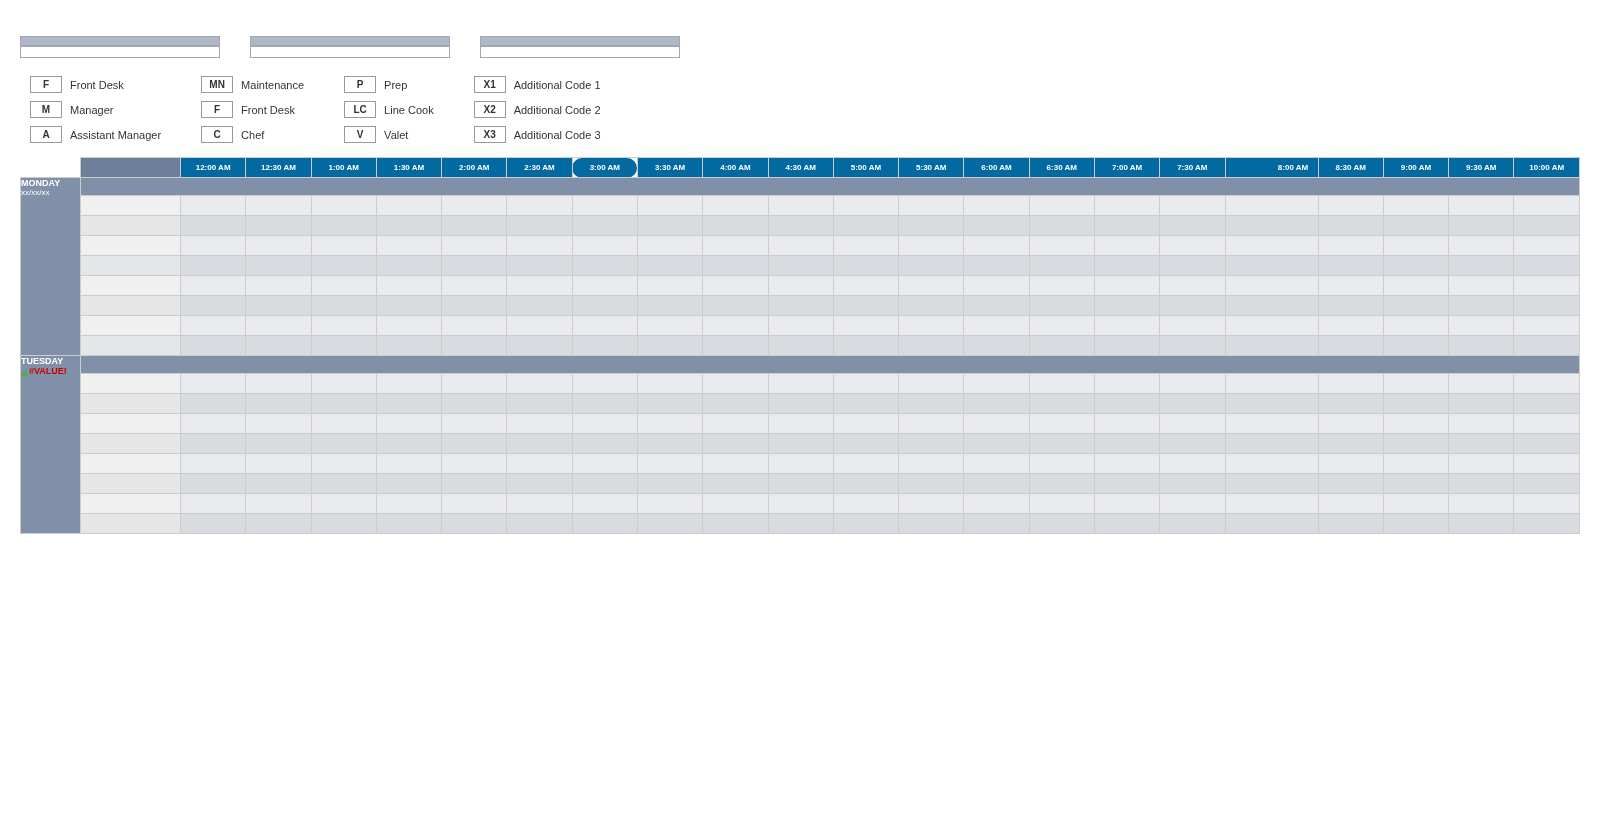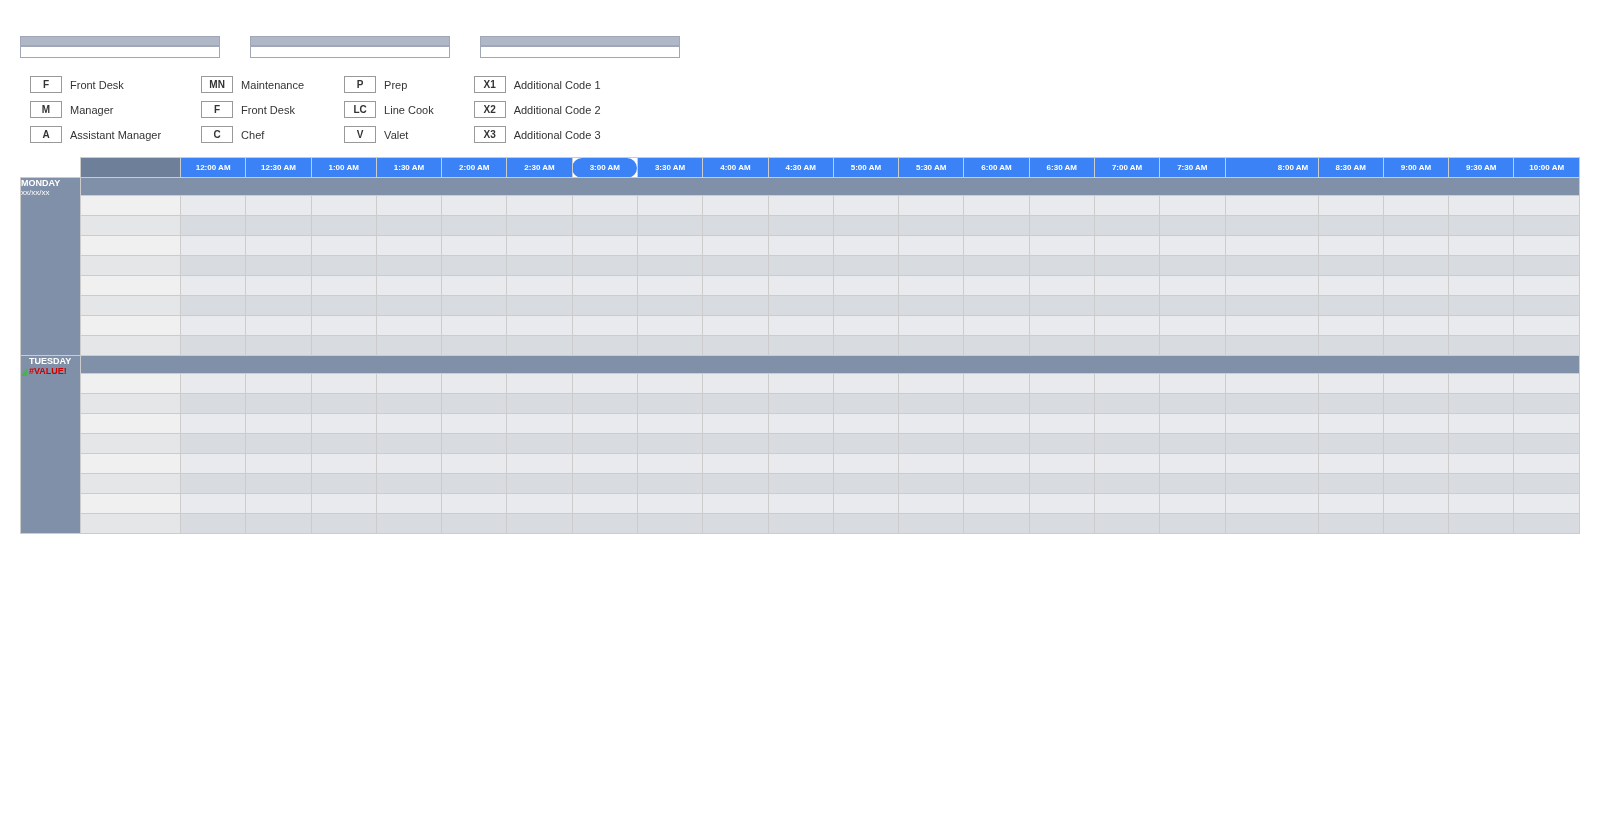--- a/index.html
+++ b/index.html
@@ -100,21 +100,21 @@
     }
 
     .schedule-table th, .schedule-table td {
       border: 1px solid #ccc;
       padding: 0;
       height: 20px;
       min-width: 55px;
     }
 
     .header-row th {
-      background: #3b82f6;
+      background: #0369a1;
       color: #fff;
       text-align: center;
       font-size: 9px;
       font-weight: bold;
       padding: 3px 2px;
       white-space: nowrap;
     }
 
     .header-row th.emp-header {
       background: #6d7f99;
@@ -492,21 +492,21 @@
           <td class="data-cell alt"></td>
           <td class="data-cell alt"></td>
           <td class="data-cell alt"></td>
           <td class="data-cell alt"></td>
           <td class="data-cell alt"></td>
           <td class="data-cell alt"></td>
           <td class="data-cell alt"></td>
         </tr>
         <tr class="day-header-row">
           <td class="day-label-cell" rowspan="9">
-            <span style="display: block; font-weight: bold; font-size: 9px; margin-left: 8px;">TUESDAY</span>
+            <span style="display: block; font-weight: bold; font-size: 9px;">TUESDAY</span>
             <span class="day-date-cell"><span class="triangle-marker"></span><span class="value-error">#VALUE!</span></span>
           </td>
           <td colspan="22" style="background: rgb(128, 144, 168); height: 18px;"></td>
         </tr>
         <tr>
           <td class="emp-name-cell" style="background: rgb(240, 240, 240);"></td>
           <td class="data-cell"></td>
           <td class="data-cell"></td>
           <td class="data-cell"></td>
           <td class="data-cell"></td>

